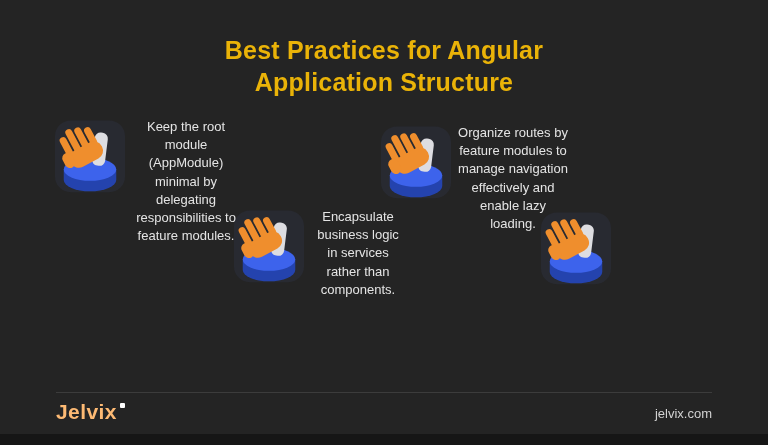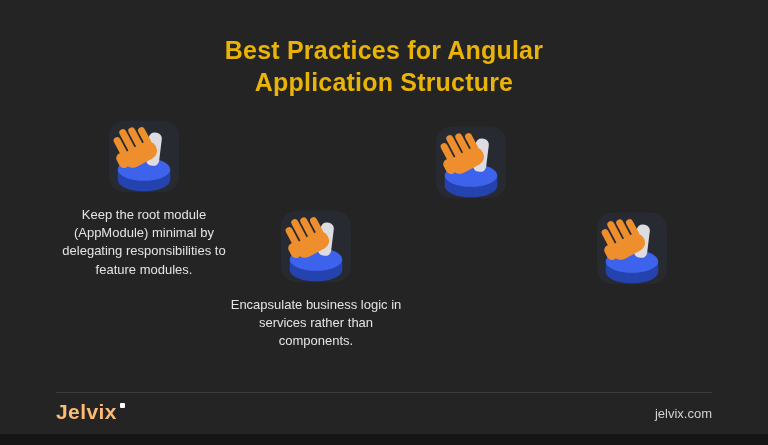--- a/index.html
+++ b/index.html
@@ -22,22 +22,21 @@
     color: #eab308;
     font-size: 25px;
     line-height: 1.28;
     font-weight: 700;
     letter-spacing: 0.2px;
     margin: 0;
   }
   .item {
     position: absolute;
     display: flex;
-    flex-direction: column;
-    align-items: center;
+    flex-direction: row;
   }
   .item-1 { left: 48px;  top: 118px; width: 192px; }
   .item-2 { left: 212px; top: 208px; width: 178px; margin-left: 15px; }
   .item-3 { left: 374px; top: 124px; width: 194px; }
   .item-4 { left: 534px; top: 210px; width: 196px; }
   .icon-wrap {
     width: 84px;
     height: 80px;
     display: flex;
     align-items: center;
@@ -152,20 +151,21 @@
         <g fill="#ef8e2d" transform="rotate(-28 40 38)">
           <rect x="22" y="12" width="8" height="26" rx="4"></rect>
           <rect x="32" y="7" width="8" height="31" rx="4"></rect>
           <rect x="42" y="10" width="8" height="28" rx="4"></rect>
           <rect x="52" y="15" width="8" height="23" rx="4"></rect>
           <rect x="22" y="32" width="40" height="21" rx="10"></rect>
           <rect x="15" y="30" width="12" height="18" rx="6"></rect>
         </g>
       </svg>
     </div>
+    <p class="item-text">Organize routes by feature modules to manage navigation effectively and enable lazy loading.</p>
   </div>
 
   <div class="item item-4">
     <div class="icon-wrap">
       <svg width="84" height="80" viewBox="0 0 96 90">
         <rect x="8" y="2" width="80" height="82" rx="18" fill="rgba(95,115,205,0.08)"></rect>
         <path d="M18 58 L18 70 A30 13 0 0 0 78 70 L78 58 Z" fill="#2443ae"></path>
         <ellipse cx="48" cy="58" rx="30" ry="13" fill="#3d63ec"></ellipse>
         <rect x="52" y="16" width="15" height="38" rx="6.5" fill="#dddde1" transform="rotate(7 60 34)"></rect>
         <g fill="#ef8e2d" transform="rotate(-28 40 38)">

